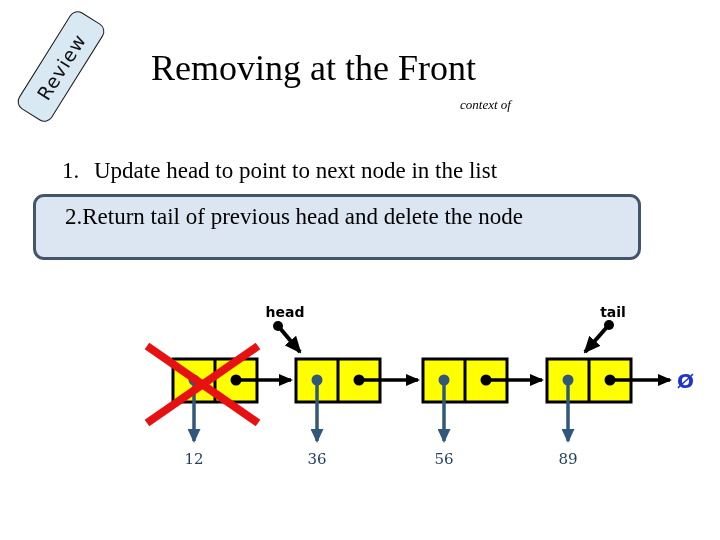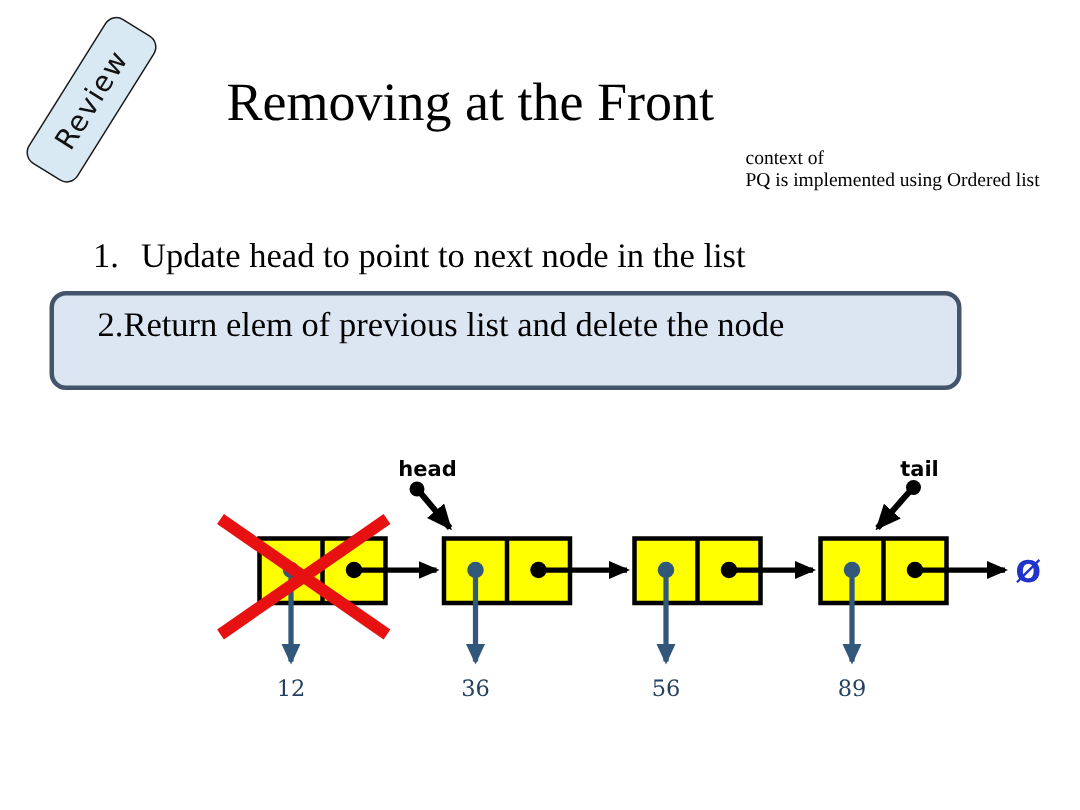--- a/index.html
+++ b/index.html
@@ -11,21 +11,21 @@
           background:#d9e9f3;border:1.5px solid #1a1a1a;border-radius:9px;
           transform:rotate(-58deg);display:flex;align-items:center;justify-content:center;}
   .ribbon span{font-family:"DejaVu Sans",sans-serif;font-size:19px;color:#111;
                letter-spacing:1px;}
 
   
   .title{position:absolute;left:151px;top:47px;font-size:36px;color:#000;
          white-space:nowrap;}
 
   
-  .context{position:absolute;left:497px;top:98px;font-size:13px;
+  .context{position:absolute;left:460px;top:98px;font-style:italic;font-size:13px;
            line-height:14.6px;color:#000;}
 
   
   .step{position:absolute;display:flex;font-size:23px;color:#000;}
   .step .num{width:32px;flex:0 0 32px;}
   .step1{left:62px;top:158px;}
   .step2-box{position:absolute;left:33px;top:194px;width:602px;height:60px;
              background:#dce6f2;border:3px solid #44546a;border-radius:11px;}
   .step2{left:29px;top:4px;position:absolute;display:flex;font-size:23px;line-height:32px;}
   .step2 .txt{width:480px;}
@@ -39,32 +39,31 @@
 <body>
 
 <div class="ribbon">
   <span>Review</span>
 </div>
 
 <div class="title">Removing at the Front</div>
 
 <div class="context">
   <div>context of</div>
-  <div>PQ is implemented using Ordered list</div>
 </div>
 
 <div class="step step1">
   <span class="num">1.</span>
   <span class="txt">Update head to point to next node in the list</span>
 </div>
 
 <div class="step2-box">
   <div class="step2">
     <span class="num">2.</span>
-    <span class="txt">Return elem of previous list and delete the node</span>
+    <span class="txt">Return tail of previous head and delete the node</span>
   </div>
 </div>
 
 <svg width="720" height="190" viewBox="0 293 720 190">
   <defs>
     <marker id="ahBig" markerWidth="17" markerHeight="15" refX="15" refY="7.5" orient="auto" markerUnits="userSpaceOnUse">
       <path d="M0,0 L17,7.5 L0,15 z" fill="#000"></path>
     </marker>
     <marker id="ahBlk" markerWidth="14" markerHeight="12" refX="12" refY="6" orient="auto" markerUnits="userSpaceOnUse">
       <path d="M0,0 L14,6 L0,12 z" fill="#000"></path>

